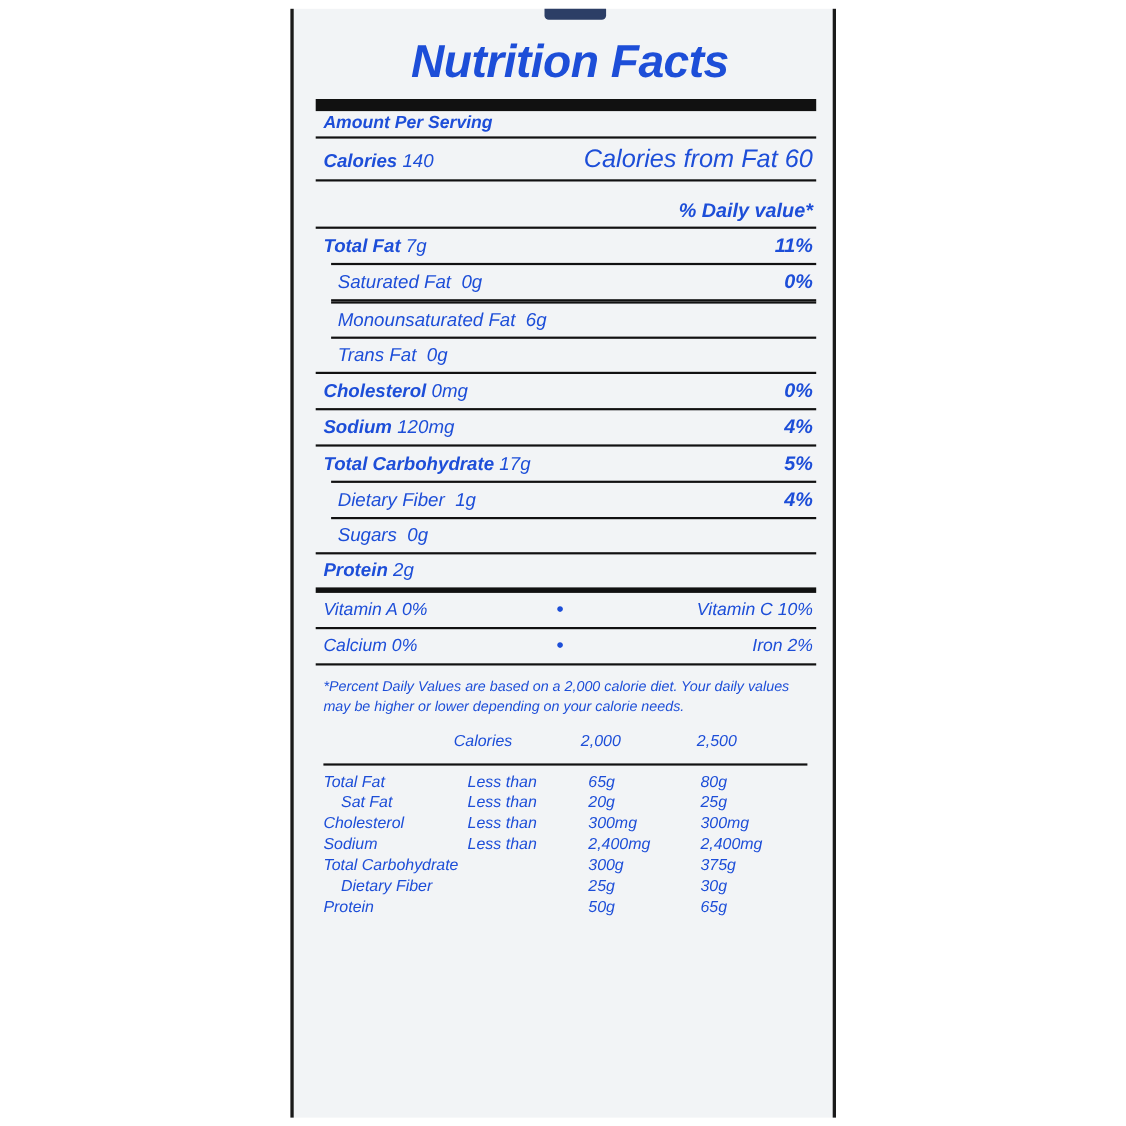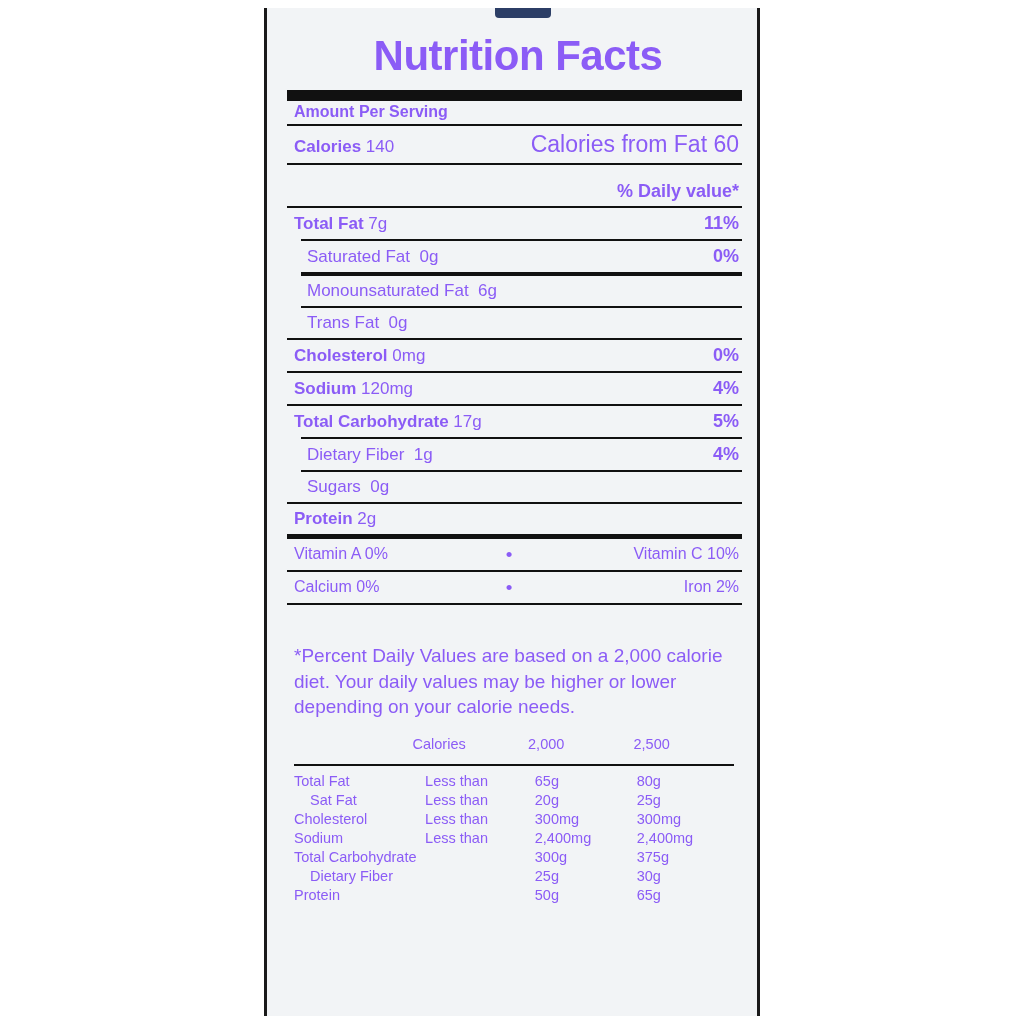--- a/index.html
+++ b/index.html
@@ -29,21 +29,22 @@
     border-left: 3px solid #1a1a1a;
     border-right: 3px solid #1a1a1a;
     box-sizing: border-box;
   }
 
   #label-inner {
     position: absolute;
     left: 14px;
     top: 26px;
     width: 468px;
-    color: #8b5cf6;
+    color: #1d4ed8;
+    font-style: italic;
   }
 
   .title {
     font-size: 42px;
     font-weight: bold;
     letter-spacing: -0.5px;
     text-align: center;
     line-height: 1.05;
     margin: 0 0 2px 0;
     padding-left: 6px;
@@ -103,37 +104,37 @@
 
   .dv-row {
     text-align: right;
     font-size: 18px;
     font-weight: bold;
     padding: 16px 10px 4px 0;
   }
 
   .vit-row {
     display: flex;
+    align-items: center;
     font-size: 16px;
     padding: 6px 10px 6px 13px;
   }
   .vit-row .c1 { width: 195px; }
   .vit-row .dot {
     width: 40px;
     text-align: center;
     font-size: 19px;
     line-height: 1;
   }
   .vit-row .c2 { flex: 1; text-align: right; }
 
   .footnote {
-    font-size: 19px;
+    font-size: 13px;
     line-height: 1.35;
     padding: 10px 14px 0 13px;
-    margin-top: 28px;
   }
 
   .dv-table {
     margin: 14px 0 0 13px;
     width: 440px;
     font-size: 14.5px;
     border-collapse: collapse;
   }
   .dv-table th, .dv-table td {
     text-align: left;

